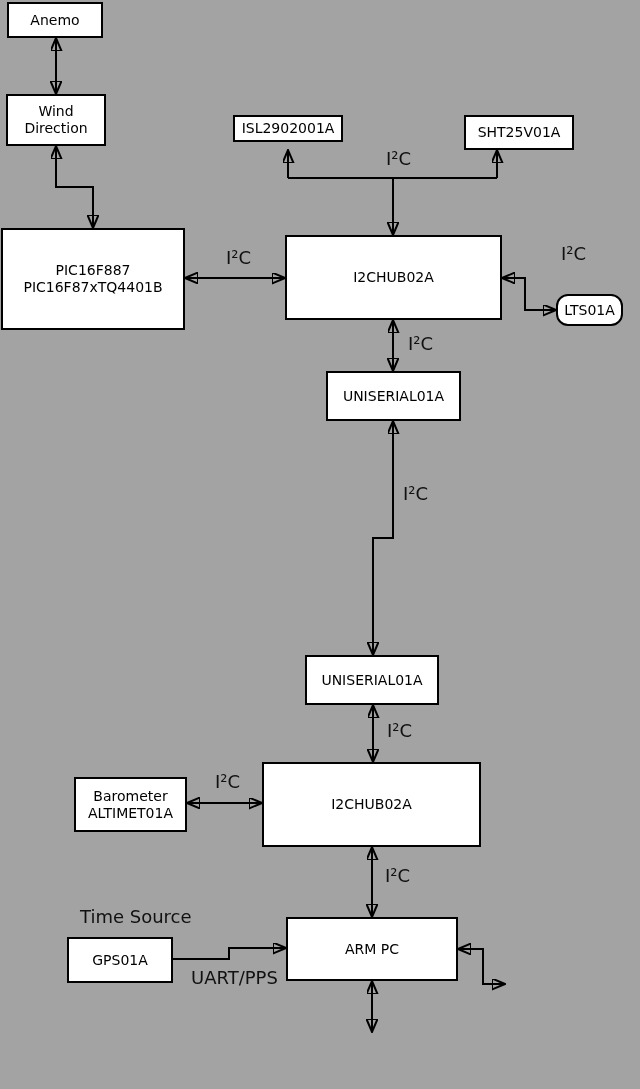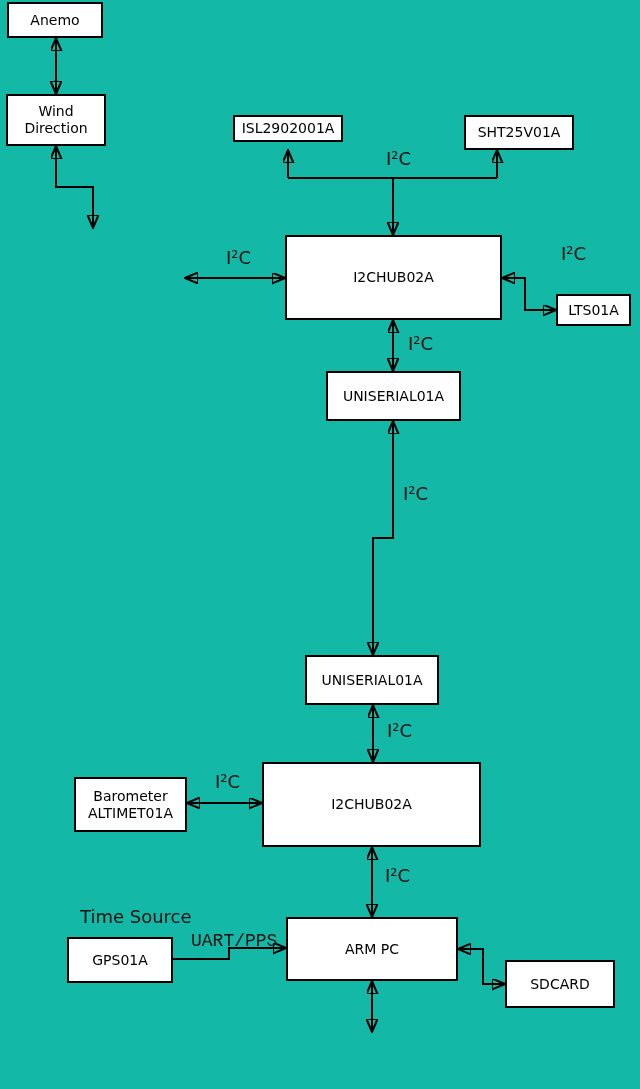--- a/index.html
+++ b/index.html
@@ -4,21 +4,21 @@
 <style>
   html, body {
     margin: 0;
     padding: 0;
     background: #ffffff;
   }
   .canvas {
     position: relative;
     width: 640px;
     height: 1089px;
-    background: #14b8a6;
+    background: #a3a3a3;
     font-family: "DejaVu Sans", "Liberation Sans", sans-serif;
     color: #000000;
     overflow: hidden;
   }
   .wires {
     position: absolute;
     left: 0;
     top: 0;
     width: 640px;
     height: 1089px;
@@ -81,34 +81,38 @@
 
   <div class="node" style="left:7px; top:2px; width:96px; height:36px;">
     <span>Anemo</span>
   </div>
 
   <div class="node" style="left:6px; top:94px; width:100px; height:52px;">
     <span>Wind</span>
     <span>Direction</span>
   </div>
 
+  <div class="node" style="left:1px; top:228px; width:184px; height:102px;">
+    <span>PIC16F887</span>
+    <span>PIC16F87xTQ4401B</span>
+  </div>
 
   <div class="node" style="left:233px; top:115px; width:110px; height:27px;">
     <span>ISL2902001A</span>
   </div>
 
   <div class="node" style="left:440px; top:115px; width:110px; height:35px;margin-left:24px;">
     <span>SHT25V01A</span>
   </div>
 
   <div class="node" style="left:285px; top:235px; width:217px; height:85px;">
     <span>I2CHUB02A</span>
   </div>
 
-  <div class="node" style="left:556px; top:294px; width:75px; height:32px;">
+  <div class="node" style="left:556px; top:294px; width:67px; height:32px;border-radius:12px;">
     <span>LTS01A</span>
   </div>
 
   <div class="node" style="left:326px; top:371px; width:135px; height:50px;">
     <span>UNISERIAL01A</span>
   </div>
 
   <div class="node" style="left:305px; top:655px; width:134px; height:50px;">
     <span>UNISERIAL01A</span>
   </div>
@@ -123,38 +127,35 @@
   </div>
 
   <div class="node" style="left:67px; top:937px; width:106px; height:46px;">
     <span>GPS01A</span>
   </div>
 
   <div class="node" style="left:286px; top:917px; width:172px; height:64px;">
     <span>ARM PC</span>
   </div>
 
-  <div class="node" style="left:505px; top:960px; width:110px; height:48px;">
-    <span>SDCARD</span>
-  </div>
 
 
   <div class="edge-label" style="left:386px; top:151px;">I²C</div>
 
   <div class="edge-label" style="left:226px; top:250px;">I²C</div>
 
   <div class="edge-label" style="left:561px; top:246px;">I²C</div>
 
   <div class="edge-label" style="left:408px; top:336px;">I²C</div>
 
   <div class="edge-label" style="left:403px; top:486px;">I²C</div>
 
   <div class="edge-label" style="left:387px; top:723px;">I²C</div>
 
   <div class="edge-label" style="left:215px; top:774px;">I²C</div>
 
   <div class="edge-label" style="left:385px; top:868px;">I²C</div>
 
-  <div class="edge-label" style="left:191px; top:934px;font-family:Liberation Mono, monospace;">UART/PPS</div>
+  <div class="edge-label" style="left:191px; top:970px;">UART/PPS</div>
 
   <div class="edge-label" style="left:80px; top:909px;">Time Source</div>
 
 </div>
 
 </body></html>

